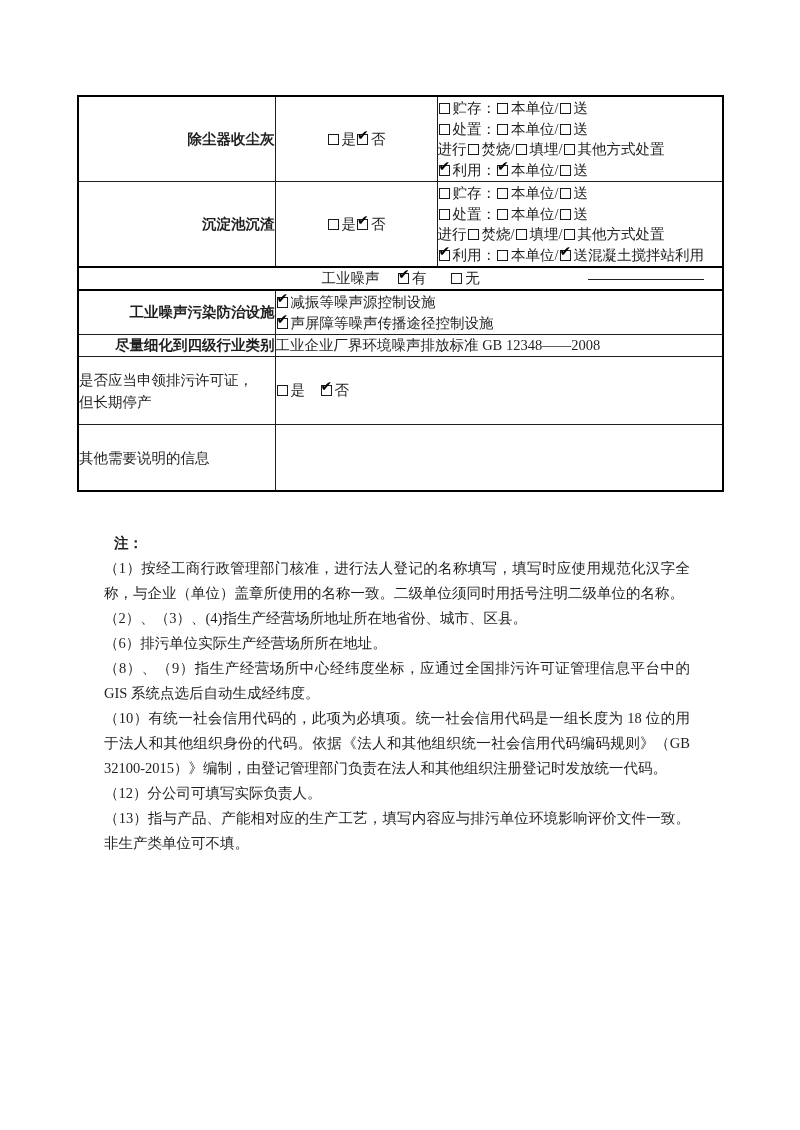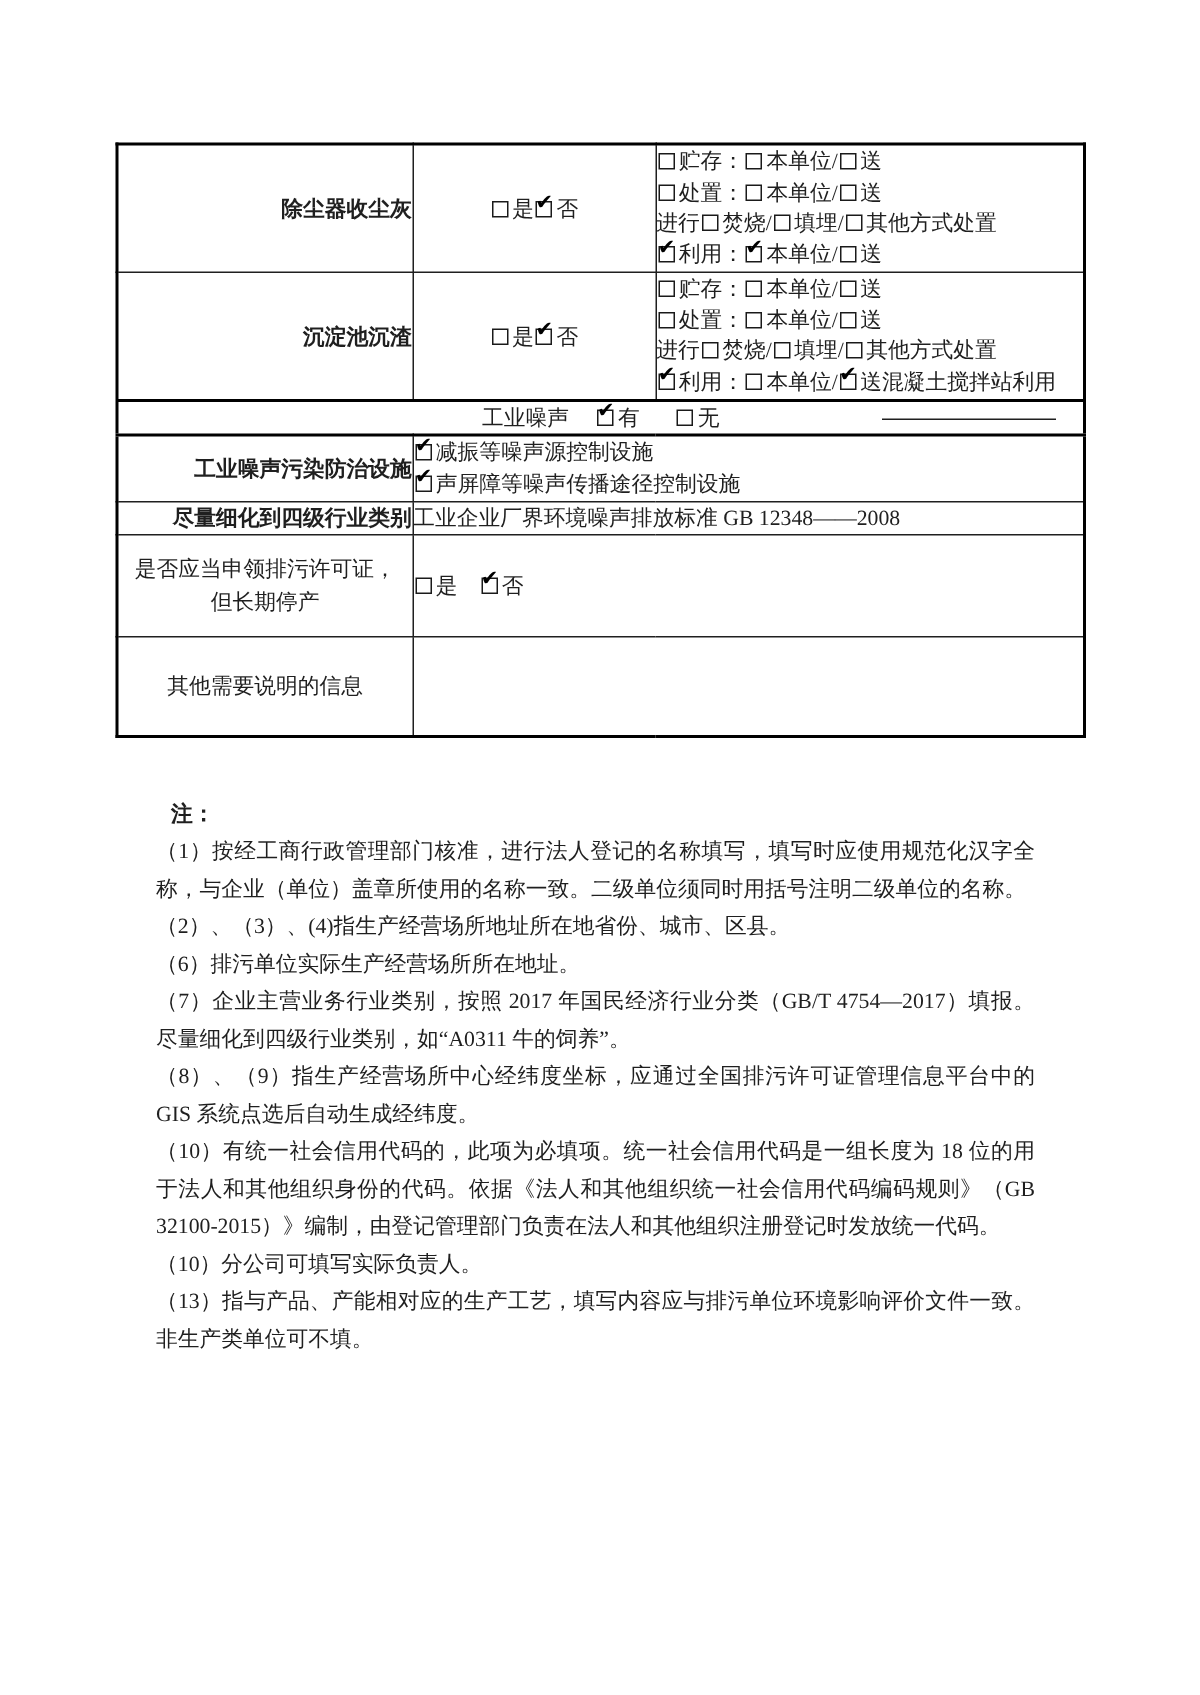--- a/index.html
+++ b/index.html
@@ -21,21 +21,21 @@
     font-size:14.5px;
     padding:1px 0;
     vertical-align:middle;
   }
   table.form{border:2px solid #000;}
   col.c1{width:197px}
   col.c2{width:162px}
   col.c3{width:286px}
 
   td.label-left{padding-left:9px;text-align:right;font-weight:bold;}
-  td.label-center{text-align:center;line-height:22px;}
+  td.label-center{line-height:22px;}
   td.center{text-align:center;}
   td.vlines{padding-left:7px;line-height:20.5px;}
   td.vlines2{padding-left:6px;line-height:20.5px;}
   td.value-left{padding-left:7px;}
 
   tr.r1 td{height:24px}
   tr.r2 td{height:81px}
   tr.r3 td{height:82px}
   tr.r4 td{height:19px;border-top:2px solid #000;border-bottom:2px solid #000;}
   tr.r5 td{height:40px}
@@ -137,18 +137,17 @@
     <td colspan="2"></td>
   </tr>
 </tbody>
   </table>
 
 <div class="notes">
   <div class="note-title">注：</div>
   <p>（1）按经工商行政管理部门核准，进行法人登记的名称填写，填写时应使用规范化汉字全称，与企业（单位）盖章所使用的名称一致。二级单位须同时用括号注明二级单位的名称。</p>
   <p>（2）、（3）、(4)指生产经营场所地址所在地省份、城市、区县。</p>
   <p>（6）排污单位实际生产经营场所所在地址。</p>
-  <p>（7）企业主营业务行业类别，按照 2017 年国民经济行业分类（GB/T 4754—2017）填报。尽量细化到四级行业类别，如“A0311 牛的饲养”。</p>
   <p>（8）、（9）指生产经营场所中心经纬度坐标，应通过全国排污许可证管理信息平台中的 GIS 系统点选后自动生成经纬度。</p>
   <p>（10）有统一社会信用代码的，此项为必填项。统一社会信用代码是一组长度为 18 位的用于法人和其他组织身份的代码。依据《法人和其他组织统一社会信用代码编码规则》（GB 32100-2015）》编制，由登记管理部门负责在法人和其他组织注册登记时发放统一代码。</p>
-  <p>（10）分公司可填写实际负责人。</p>
+  <p>（12）分公司可填写实际负责人。</p>
   <p>（13）指与产品、产能相对应的生产工艺，填写内容应与排污单位环境影响评价文件一致。非生产类单位可不填。</p>
 </div>
 
 </body></html>

